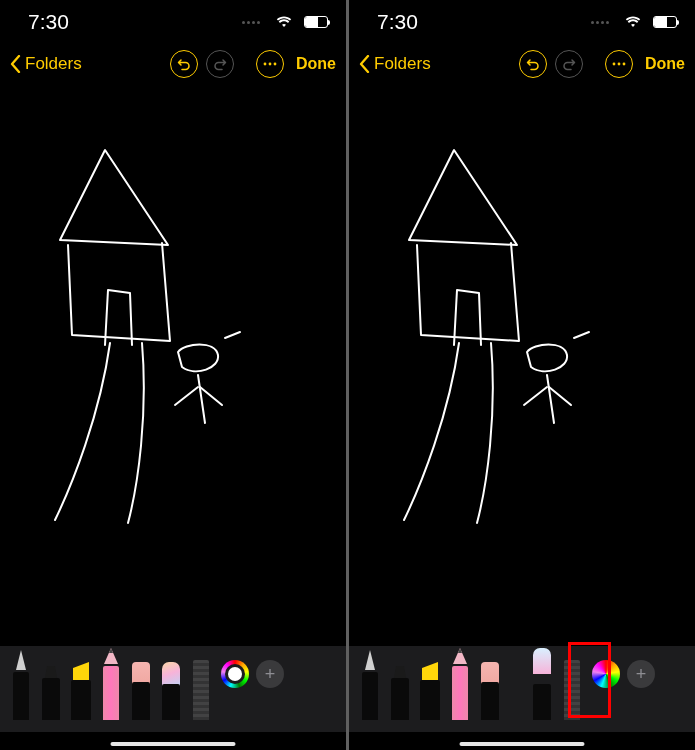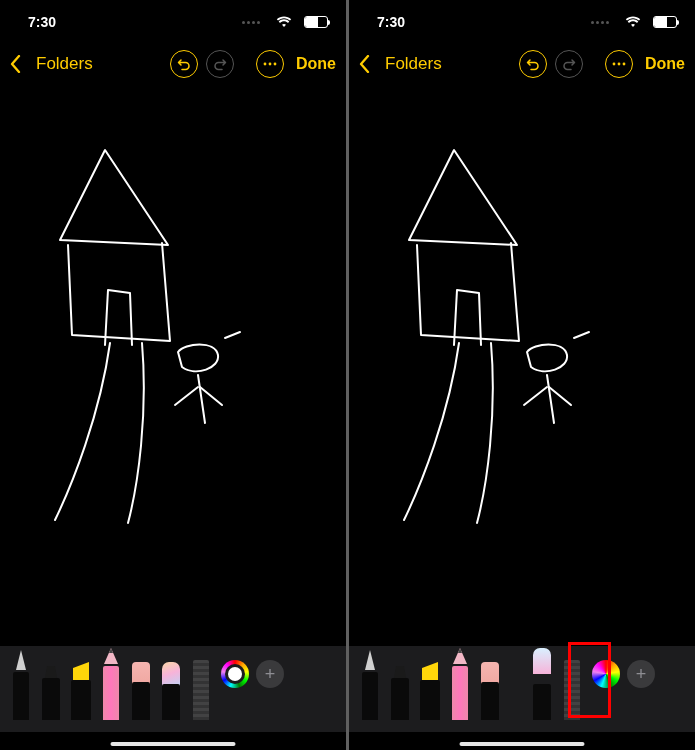--- a/index.html
+++ b/index.html
@@ -24,22 +24,22 @@
     position: absolute;
     top: 0; left: 0; right: 0;
     height: 38px;
     display: flex;
     justify-content: space-between;
     align-items: center;
     padding: 6px 18px 0 28px;
     color: #fff;
   }
   .status-time {
-    font-size: 14px;
-    font-weight: 700;
+    font-size: 21px;
+    font-weight: 400;
   }
   .status-right {
     display: flex;
     align-items: center;
     gap: 12px;
     justify-content: flex-end;
   }
   .dots {
     display: flex;
     gap: 2px;
@@ -88,21 +88,21 @@
     top: 42px; left: 0; right: 0;
     height: 44px;
     display: flex;
     align-items: center;
     padding: 0 10px;
     color: #ffcc00;
   }
   .back-btn {
     display: flex;
     align-items: center;
-    gap: 15px;
+    gap: 4px;
     font-size: 17px;
   }
   .nav-spacer { flex: 1; }
   .icon-btn {
     width: 28px; height: 28px;
     border-radius: 50%;
     border: 1.6px solid #ffcc00;
     display: flex;
     align-items: center;
     justify-content: center;

